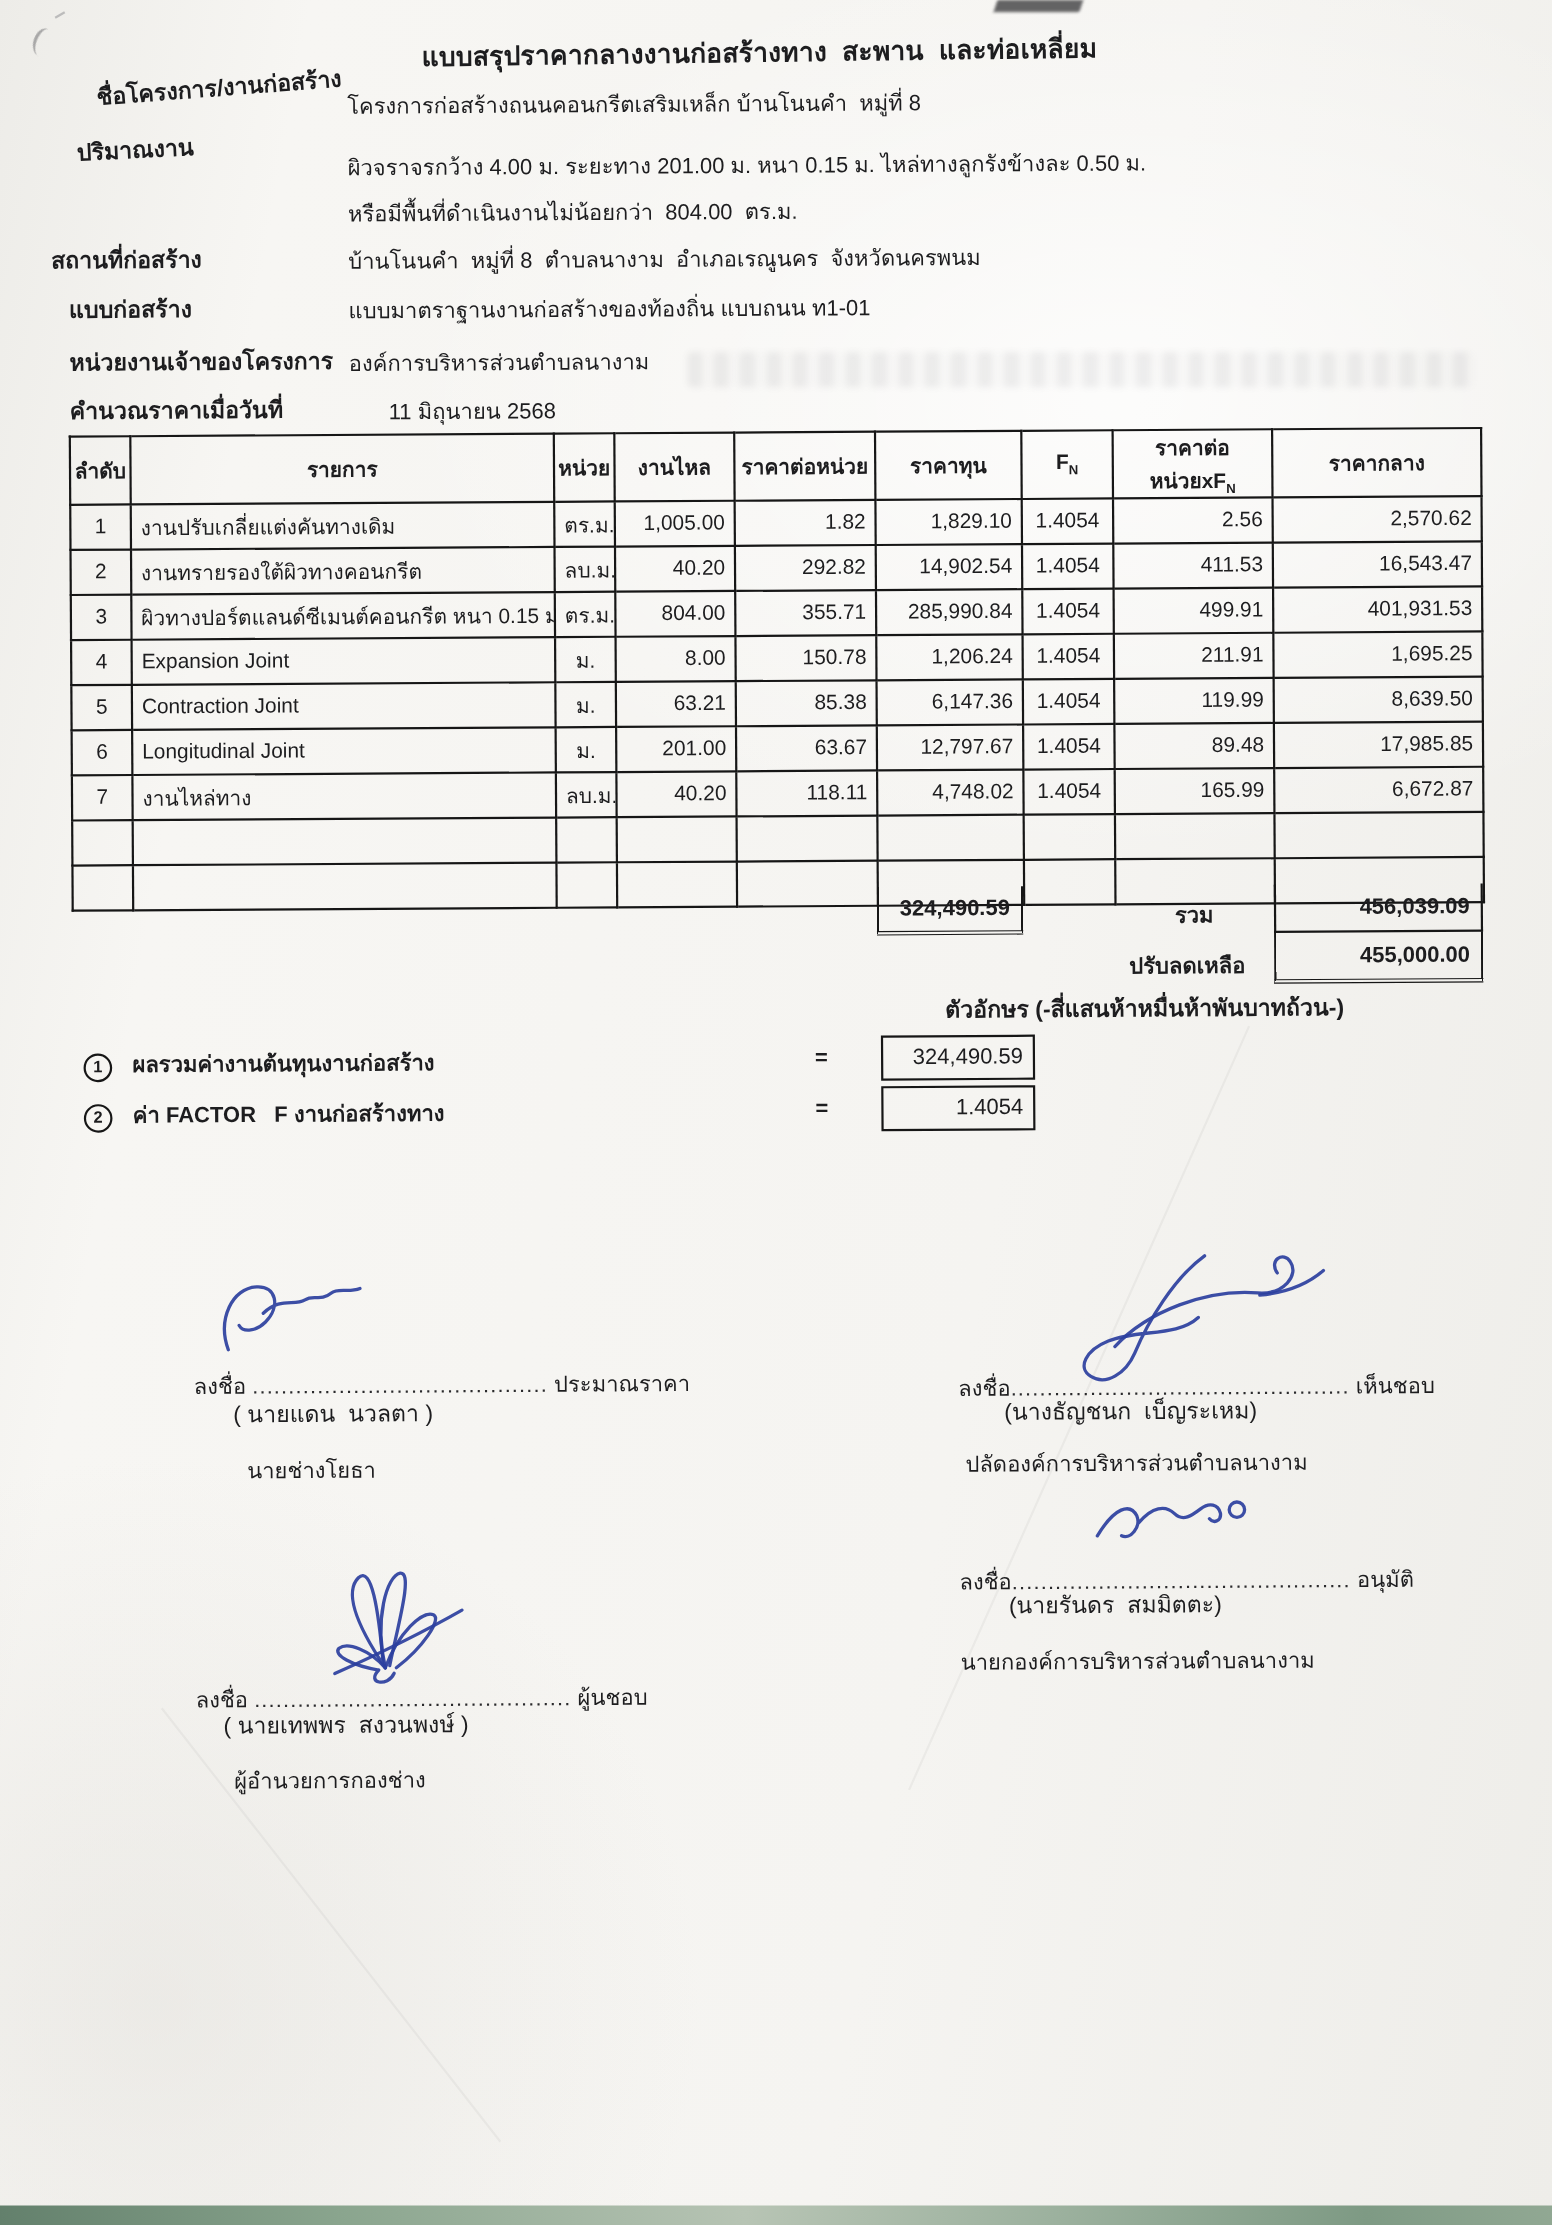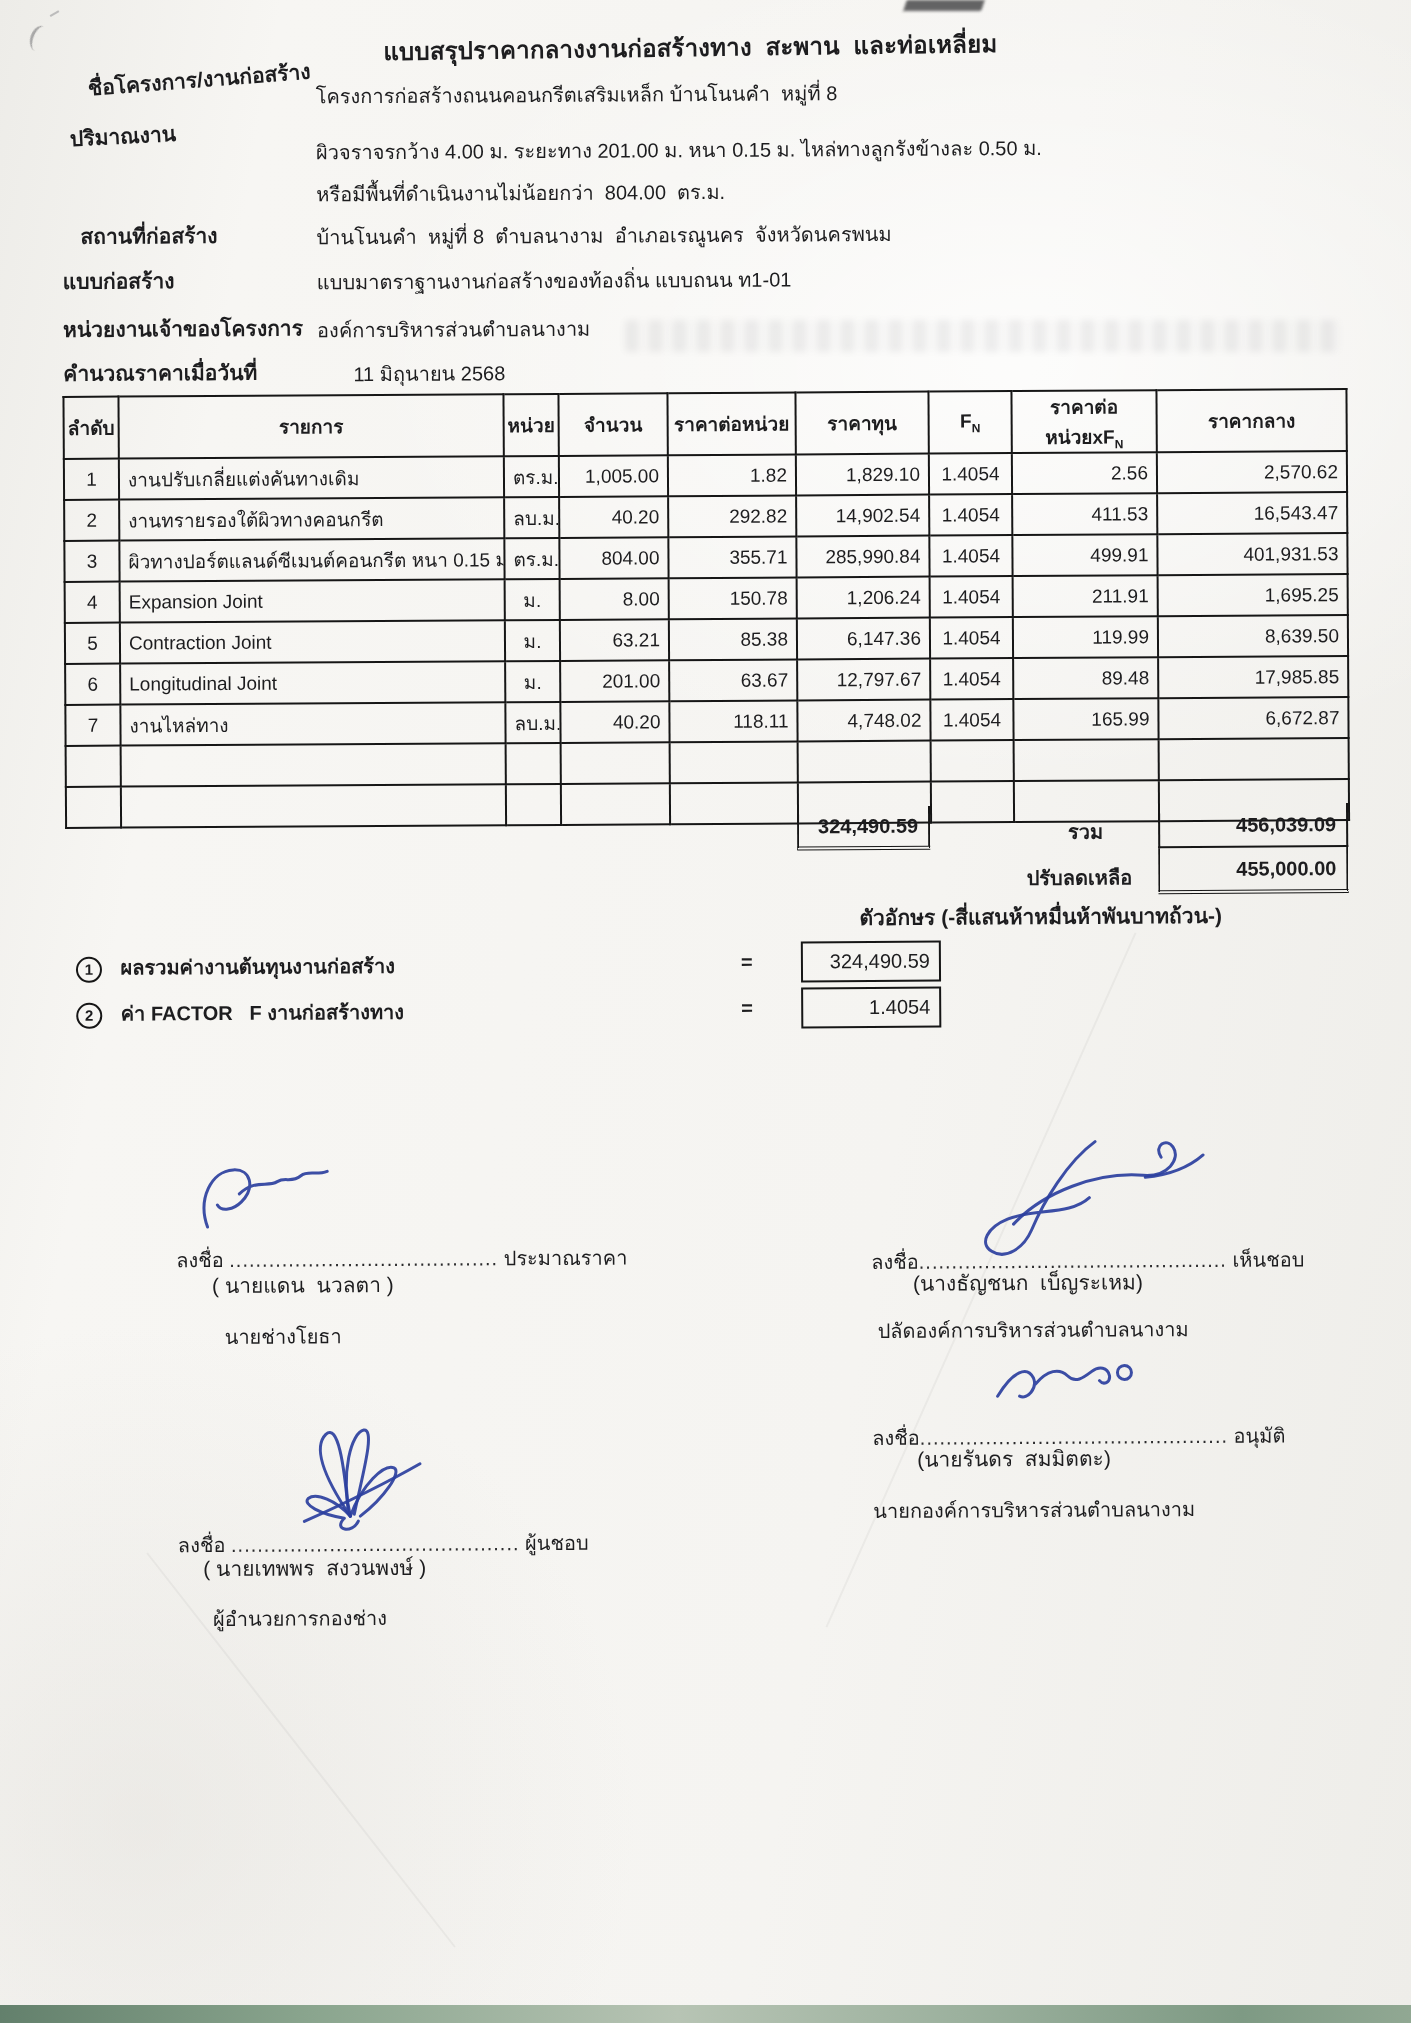--- a/index.html
+++ b/index.html
@@ -87,21 +87,21 @@
     <div class="abs title pre" style="left:345px;top:28px;width:700px;text-align:center;transform:rotate(-0.4deg);">แบบสรุปราคากลางงานก่อสร้างทาง  สะพาน  และท่อเหลี่ยม</div>
 
     <div class="abs flabel" style="left:92px;top:60px;transform:rotate(-4deg);">ชื่อโครงการ/งานก่อสร้าง</div>
     <div class="abs fvalue pre" style="left:320px;top:78px;">โครงการก่อสร้างถนนคอนกรีตเสริมเหล็ก บ้านโนนคำ  หมู่ที่ 8</div>
 
     <div class="abs flabel" style="left:74px;top:116px;transform:rotate(-2.5deg);">ปริมาณงาน</div>
     <div class="abs fvalue pre" style="left:320px;top:134px;">ผิวจราจรกว้าง 4.00 ม. ระยะทาง 201.00 ม. หนา 0.15 ม. ไหล่ทางลูกรังข้างละ 0.50 ม.</div>
 
     <div class="abs fvalue pre" style="left:320px;top:176px;">หรือมีพื้นที่ดำเนินงานไม่น้อยกว่า  804.00  ตร.ม.</div>
 
-    <div class="abs flabel" style="left:84px;top:216px;">สถานที่ก่อสร้าง</div>
+    <div class="abs flabel" style="left:50px;top:216px;">สถานที่ก่อสร้าง</div>
     <div class="abs fvalue pre" style="left:320px;top:219px;">บ้านโนนคำ  หมู่ที่ 8  ตำบลนางาม  อำเภอเรณูนคร  จังหวัดนครพนม</div>
 
     <div class="abs flabel" style="left:66px;top:261px;">แบบก่อสร้าง</div>
     <div class="abs fvalue pre" style="left:320px;top:264px;">แบบมาตราฐานงานก่อสร้างของท้องถิ่น แบบถนน ท1-01</div>
 
     <div class="abs flabel" style="left:66px;top:309px;">หน่วยงานเจ้าของโครงการ</div>
     <div class="abs fvalue pre" style="left:320px;top:312px;">องค์การบริหารส่วนตำบลนางาม</div>
 
     <div class="abs flabel" style="left:66px;top:353px;">คำนวณราคาเมื่อวันที่</div>
     <div class="abs fvalue pre" style="left:320px;top:356px;margin-left:36px;">11 มิถุนายน 2568</div>
@@ -116,21 +116,21 @@
           <col style="width:133px">
           <col style="width:83px">
           <col style="width:145px">
           <col style="width:190px">
       </colgroup>
       <thead>
         <tr>
           <th><span>ลำดับ</span><sub></sub></th>
           <th><span>รายการ</span><sub></sub></th>
           <th><span>หน่วย</span><sub></sub></th>
-          <th><span>จำนวน</span><sub></sub></th>
+          <th><span>งานไหล</span><sub></sub></th>
           <th><span>ราคาต่อหน่วย</span><sub></sub></th>
           <th><span>ราคาทุน</span><sub></sub></th>
           <th><span>F</span><sub>N</sub></th>
           <th><span>ราคาต่อหน่วยxF</span><sub>N</sub></th>
           <th><span>ราคากลาง</span><sub></sub></th>
         </tr>
       </thead>
       <tbody>
           <tr>
             <td class="al-center">1</td>

